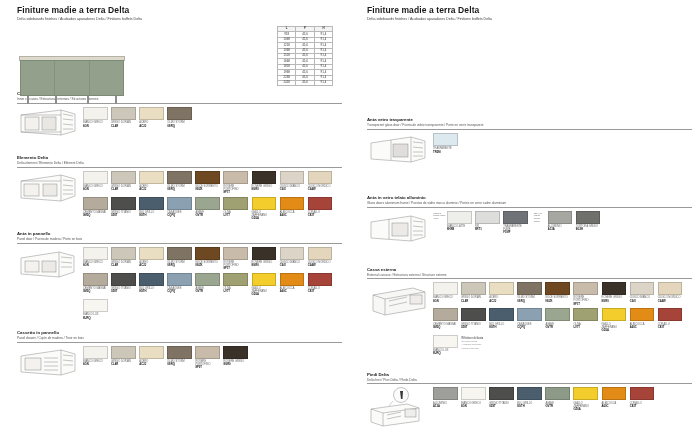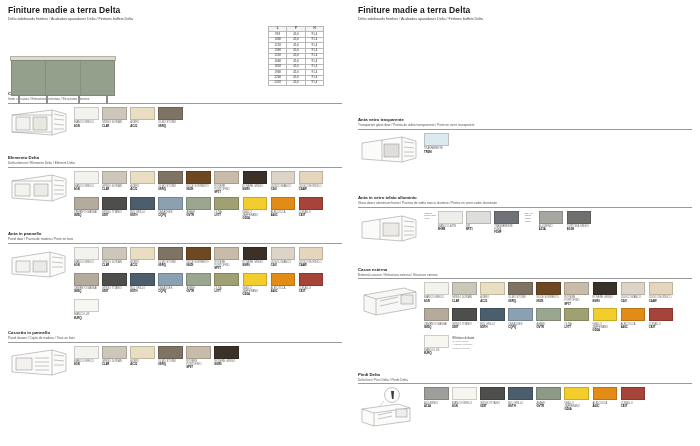--- a/index.html
+++ b/index.html
@@ -2,21 +2,21 @@
 <html><head>
 <meta charset="utf-8">
 <style>
   html,body{margin:0;padding:0;}
   body{
     width:700px;height:446px;background:#ffffff;
     font-family:"Liberation Sans", sans-serif;
     color:#1a1a1a;overflow:hidden;position:relative;
   }
   .page{position:absolute;inset:0;display:flex;}
-  .col{width:350px;height:363px;position:relative;padding:0;box-sizing:border-box;}
+  .col{width:350px;height:363px;position:relative;padding:0;box-sizing:border-box;margin-left:9px;}
   .col-inner{padding:6px 8px 0 8px;box-sizing:border-box;}
 
   
   .doc-title{font-size:8.5px;font-weight:bold;letter-spacing:.1px;margin:0 0 2px 0;line-height:1.1;}
   .doc-sub{font-size:3.6px;color:#444;line-height:1.15;margin:0;}
 
   
   .dim-table{position:absolute;left:268px;top:26px;border-collapse:collapse;font-size:2.9px;}
   .dim-table th,.dim-table td{
     border:.4px solid #b8b8b8;padding:.4px 2.2px;text-align:center;

